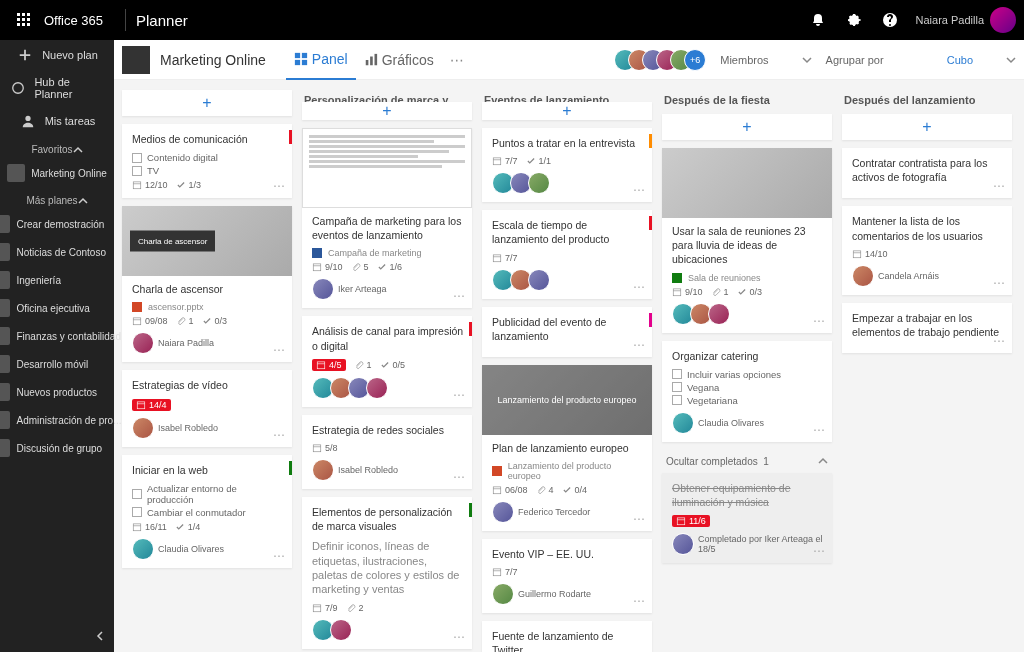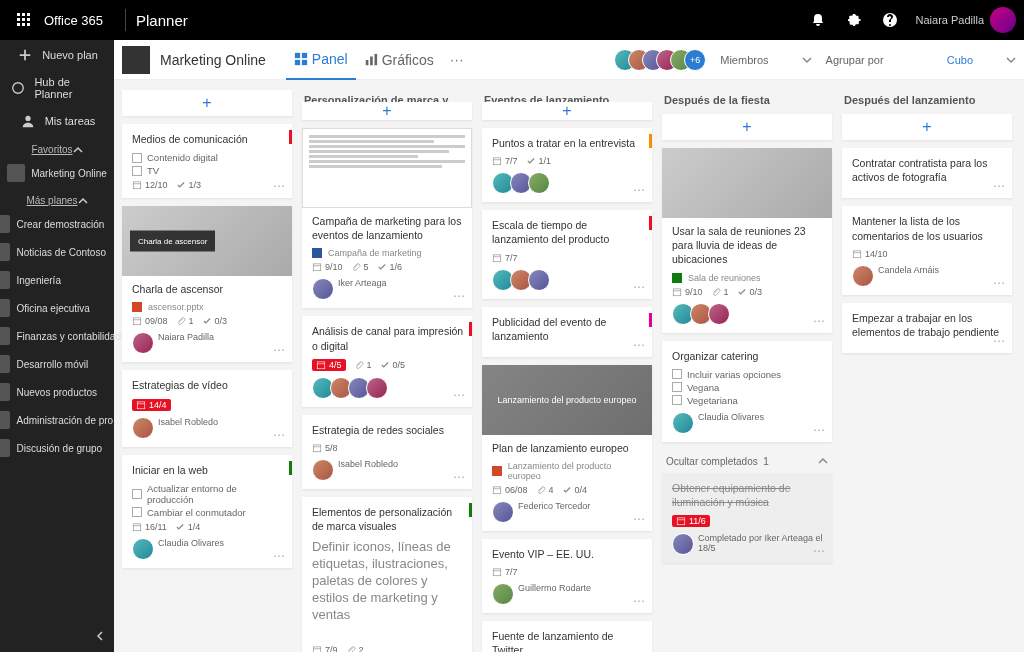--- a/index.html
+++ b/index.html
@@ -13,21 +13,21 @@
 .header-spacer { flex: 1; }
 .header-icon { width: 36px; height: 40px; display: flex; align-items: center; justify-content: center; cursor: pointer; }
 .header-icon svg { fill: #fff; width: 16px; height: 16px; }
 .avatar-top { width: 26px; height: 26px; border-radius: 50%; background: linear-gradient(135deg,#c08,#608); margin-left: 6px; }
 
 .shell { display: flex; height: 612px; }
 .sidebar { width: 114px; background: #222; color: #ddd; display: flex; flex-direction: column; position: relative; align-items: center; }
 .side-item { display: flex; align-items: center; padding: 6px 10px; font-size: 11px; cursor: pointer; }
 .side-icon { width: 18px; height: 18px; margin-right: 8px; display: flex; align-items: center; justify-content: center; }
 .side-icon svg { fill: #ccc; width: 14px; height: 14px; }
-.side-section { padding: 8px 10px 4px; font-size: 10px; color: #bbb; display: flex; justify-content: space-between; align-items: center; text-decoration: underline; }
+.side-section { padding: 8px 10px 4px; font-size: 10px; color: #bbb; display: flex; justify-content: space-between; align-items: center; }
 .side-section svg { fill: #ccc; width: 10px; height: 10px; }
 .plan-item { display: flex; align-items: center; padding: 5px 10px; font-size: 10px; cursor: pointer; }
 .plan-thumb { width: 18px; height: 18px; margin-right: 6px; background: #555; border-radius: 2px; flex-shrink: 0; }
 .plan-item span { white-space: nowrap; overflow: hidden; text-overflow: ellipsis; }
 .collapse-btn { position: absolute; bottom: 8px; right: 8px; cursor: pointer; }
 .collapse-btn svg { fill: #ccc; width: 12px; height: 12px; }
 
 .main { flex: 1; background: #f4f4f4; display: flex; flex-direction: column; overflow: hidden; }
 .plan-header { height: 40px; background: #fff; display: flex; align-items: center; padding: 0 8px; border-bottom: 1px solid #eee; }
 .plan-logo { width: 28px; height: 28px; background: #333; margin-right: 10px; }
@@ -48,26 +48,26 @@
 .bucket-title { font-size: 11px; font-weight: 600; color: #555; padding: 4px 2px 8px; white-space: nowrap; overflow: hidden; text-overflow: ellipsis; }
 .add-task { background: #fff; height: 26px; display: flex; align-items: center; justify-content: center; color: #2b7cd3; font-size: 16px; cursor: pointer; margin-bottom: 8px; box-shadow: 0 1px 2px rgba(0,0,0,0.08); }
 .card { background: #fff; margin-bottom: 8px; padding: 8px 8px 8px 10px; position: relative; box-shadow: 0 1px 2px rgba(0,0,0,0.08); font-size: 10px; }
 .card.completed { background: #eee; }
 .card.completed .card-title { text-decoration: line-through; color: #888; }
 .color-bar { position: absolute; right: 0; top: 6px; width: 3px; height: 14px; }
 .card-title { font-size: 10.5px; color: #333; margin-bottom: 6px; line-height: 1.35; }
 .checklist-item { display: flex; align-items: center; font-size: 9.5px; color: #666; margin: 2px 0; }
 .chk { width: 10px; height: 10px; border: 1px solid #aaa; margin-right: 5px; flex-shrink: 0; }
 .sub-text { font-size: 9px; color: #888; display: flex; align-items: center; gap: 3px; margin-bottom: 4px; }
-.desc { font-size: 13px; color: #888; line-height: 1.3; margin-bottom: 21px; }
+.desc { font-size: 11px; color: #888; line-height: 1.3; margin-bottom: 7px; }
 .badges { display: flex; align-items: center; gap: 8px; flex-wrap: wrap; margin-top: 4px; }
 .badge { display: flex; align-items: center; gap: 3px; font-size: 9px; color: #666; }
 .badge.overdue { background: #e81123; color: #fff; padding: 1px 4px; border-radius: 2px; }
 .badge svg { width: 10px; height: 10px; fill: currentColor; }
-.assignees { display: flex; margin-top: 6px; }
+.assignees { display: flex; align-items: center; margin-top: 6px; }
 .av { width: 22px; height: 22px; border-radius: 50%; margin-right: -4px; border: 1px solid #fff; flex-shrink: 0; }
 .av0 { background: linear-gradient(135deg,#5bb,#289); }
 .av1 { background: linear-gradient(135deg,#c86,#a54); }
 .av2 { background: linear-gradient(135deg,#88b,#559); }
 .av3 { background: linear-gradient(135deg,#b68,#925); }
 .av4 { background: linear-gradient(135deg,#8a6,#584); }
 .assignee-name { font-size: 9px; color: #666; margin-left: 8px; }
 .card-img { width: 100%; height: 70px; background: linear-gradient(135deg,#ccc,#aaa); margin: -8px -8px 6px -10px; width: calc(100% + 18px); position: relative; display: flex; align-items: center; justify-content: center; color: #fff; font-size: 9px; }
 .card-img.dark-overlay::after { content:""; position:absolute; inset:0; background: rgba(0,0,0,0.35); }
 .card-img span { position: relative; z-index: 1; text-align: center; padding: 0 6px; }

